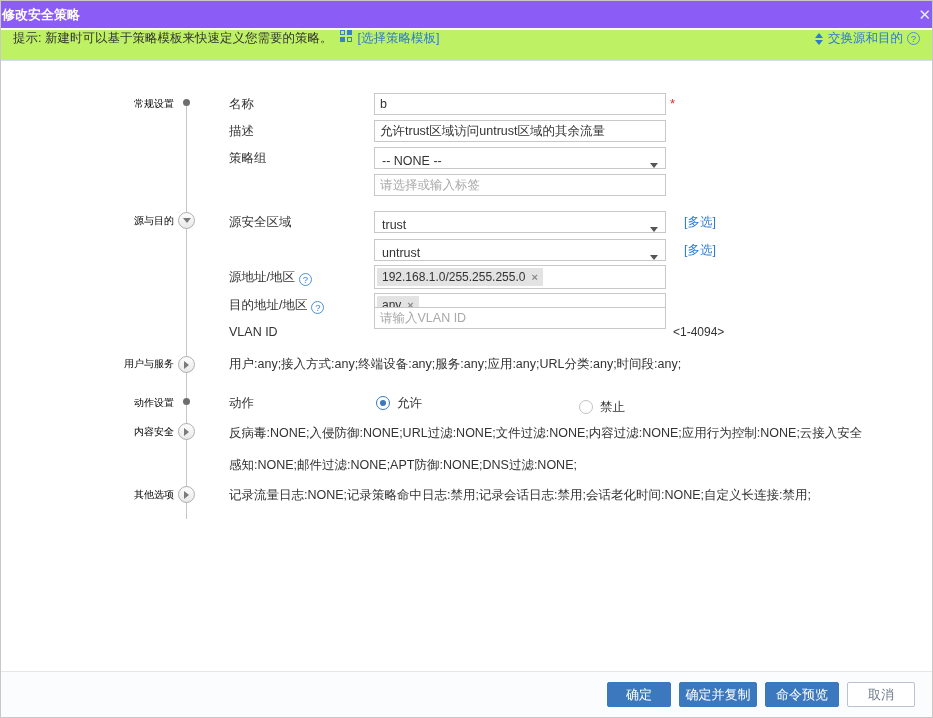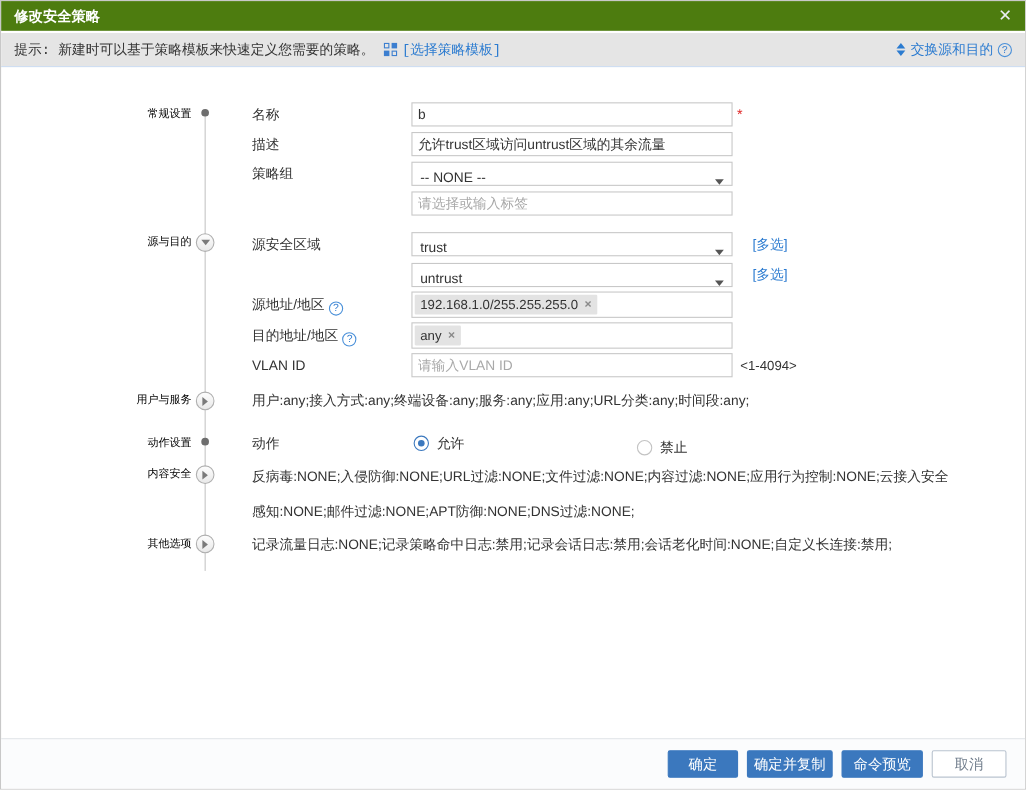--- a/index.html
+++ b/index.html
@@ -1,26 +1,26 @@
 <!DOCTYPE html>
 <html><head>
 <meta charset="utf-8">
 <style>
   * { margin:0; padding:0; box-sizing:border-box; }
   html,body { background:#fff; }
   body { font-family:"Liberation Sans","DejaVu Sans",sans-serif; }
   .dialog { position:relative; width:933px; height:718px; background:#fff; border:1px solid #c8c8c8; overflow:hidden; }
 
   
-  .titlebar { position:absolute; top:0; left:0; right:0; height:27px; background:#4d7c0f; display:flex; align-items:center; padding:0 12px; }
+  .titlebar { position:absolute; top:0; left:0; right:0; height:27px; background:#8b5cf6; display:flex; align-items:center; padding:0 1px; }
   .title { color:#fff; font-size:13px; font-weight:bold; }
   .close { margin-left:auto; color:#e9ecf2; font-size:15px; line-height:15px; cursor:pointer; }
 
   
-  .hintbar { position:absolute; top:29px; left:0; right:0; height:31px; background:#e5e5e5; border-bottom:1px solid #cfdef2; display:flex; align-items:center; padding:0 12px; font-size:12.5px; color:#333;font-family:Liberation Mono, monospace; }
+  .hintbar { position:absolute; top:29px; left:0; right:0; height:31px; background:#bef264; border-bottom:1px solid #cfdef2; display:flex; align-items:flex-start; padding:0 12px; font-size:12.5px; color:#333; }
   .tpl-icon { display:inline-block; width:12px; height:12px; margin:0 5px 0 8px; position:relative; }
   .tpl-icon i { position:absolute; width:5px; height:5px; background:#3c7fd0; }
   .tpl-icon i:nth-child(1){ left:0; top:0; background:transparent; border:1px solid #3c7fd0; }
   .tpl-icon i:nth-child(2){ right:0; top:0; }
   .tpl-icon i:nth-child(3){ left:0; bottom:0; }
   .tpl-icon i:nth-child(4){ right:0; bottom:0; background:transparent; border:1px solid #3c7fd0; }
   .link { color:#2b7bd0; text-decoration:none; cursor:pointer; font-size:12.5px; }
   .swap { margin-left:auto; display:flex; align-items:center; cursor:pointer; }
   .swap-icon { display:inline-block; margin-right:5px; }
   .swap-icon b { display:block; width:0; height:0; border-left:4px solid transparent; border-right:4px solid transparent; }
@@ -158,21 +158,21 @@
     <span>目的地址/地区</span><i class="help">?</i>
   </div>
   <div class="chipbox" style="top:292px">
     <span class="chip">
       <span>any</span>
       <b class="chip-x">×</b>
     </span>
   </div>
 
   <label class="flabel" style="top:320px">VLAN ID</label>
-  <input class="tinput" style="top: 320px;" placeholder="请输入VLAN ID">
+  <input class="tinput" style="top: 306px;" placeholder="请输入VLAN ID">
   <span class="side-note" style="left:672px;top:320px">&lt;1-4094&gt;</span>
 
   <div class="summary" style="top:352px;width:660px;line-height:22px">用户:any;接入方式:any;终端设备:any;服务:any;应用:any;URL分类:any;时间段:any;</div>
 
   <label class="flabel" style="top:391px">动作</label>
   <span class="radio-opt" style="left:375px;top:394px">
     <b class="radio checked"></b>
     <span>允许</span>
   </span>
   <span class="radio-opt" style="left:578px;top:398px">

